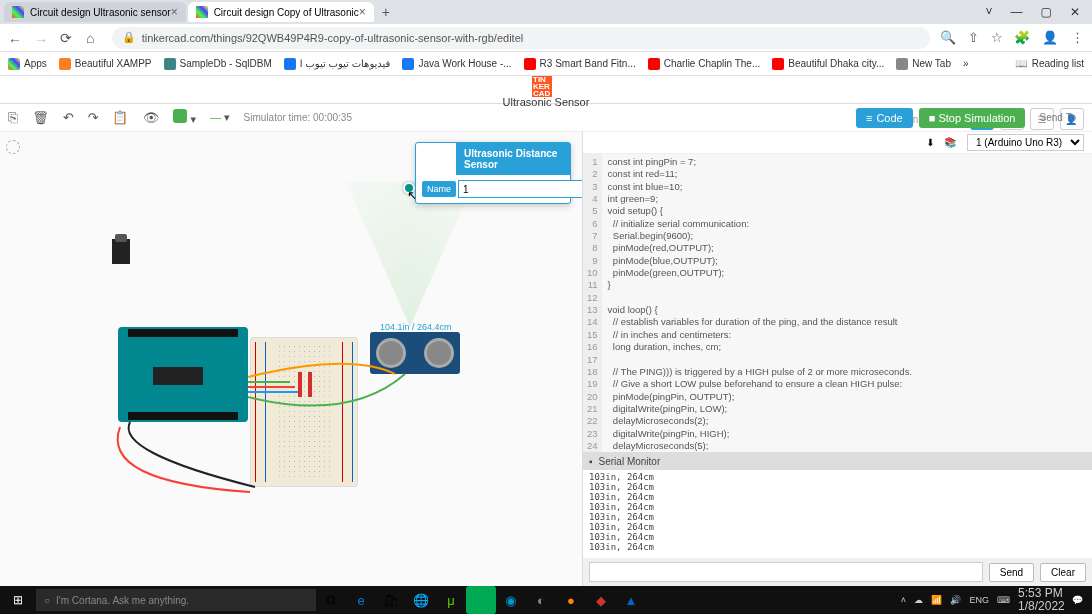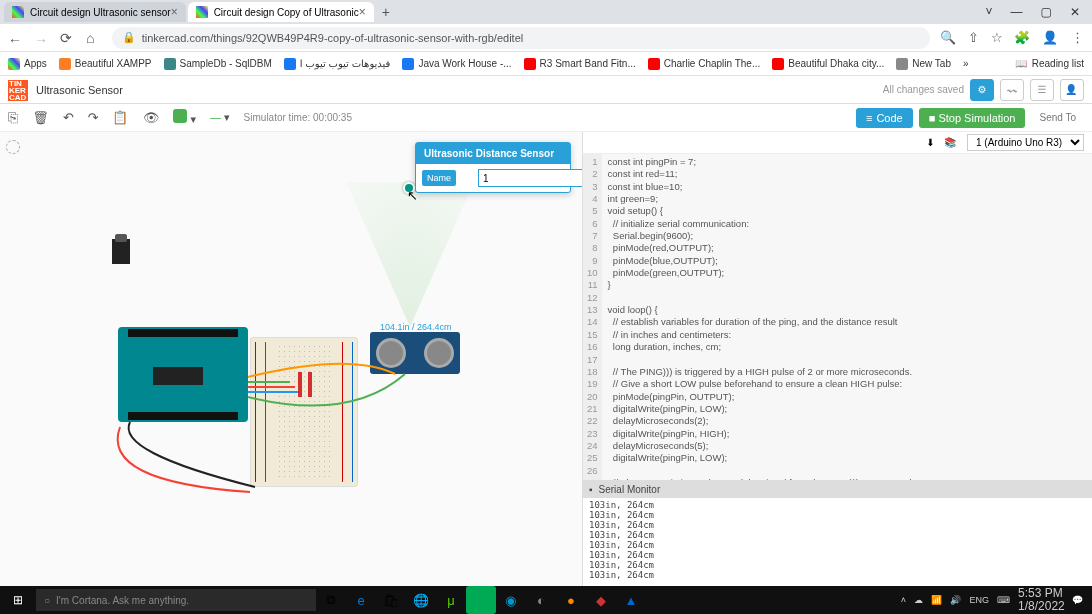--- a/index.html
+++ b/index.html
@@ -18,21 +18,21 @@
 .url-bar { height: 28px; background: #fff; display: flex; align-items: center; padding: 0 8px; border-bottom: 1px solid #e0e0e0; gap: 10px; }
 .nav-btn { width: 16px; height: 16px; color: #555; font-size: 14px; cursor: pointer; }
 .url-input { flex: 1; background: #f1f3f4; border-radius: 12px; height: 22px; display: flex; align-items: center; padding: 0 10px; font-size: 11px; color: #555; }
 .url-icons { display: flex; gap: 12px; font-size: 13px; color: #555; }
 
 .bookmarks { height: 24px; background: #fff; display: flex; align-items: center; padding: 0 8px; gap: 12px; font-size: 10px; color: #333; border-bottom: 1px solid #e0e0e0; overflow: hidden; }
 .bm-item { display: flex; align-items: center; gap: 4px; white-space: nowrap; cursor: pointer; }
 .bm-icon { width: 12px; height: 12px; display: inline-block; border-radius: 2px; }
 
 
-.tc-header { height: 28px; background: #fff; display: flex; align-items: center; padding: 0 8px; border-bottom: 1px solid #ddd; }
+.tc-header { height: 28px; background: #fff; display: flex; align-items: center; padding: 0 8px; border-bottom: 1px solid #ddd; flex-direction: column; }
 .tc-logo { width: 20px; height: 20px; font-size: 8px; font-weight: bold; color: #fff; display: flex; flex-direction: column; line-height: 5px; margin-right: 8px; }
 .tc-logo span { background: #ff5722; padding: 1px; }
 .project-name { font-size: 11px; color: #333; }
 .tc-header-right { margin-left: auto; display: flex; align-items: center; gap: 6px; font-size: 10px; color: #999; }
 .tc-mode-btn { width: 24px; height: 22px; display: flex; align-items: center; justify-content: center; border: 1px solid #ccc; border-radius: 3px; cursor: pointer; }
 .tc-mode-btn.active { background: #2aa0d8; color: #fff; border-color: #2aa0d8; }
 
 
 .toolbar { height: 28px; background: #fff; display: flex; align-items: center; padding: 0 8px; gap: 14px; border-bottom: 1px solid #eee; font-size: 11px; color: #555; }
 .tb-icon { cursor: pointer; font-size: 13px; }
@@ -43,22 +43,22 @@
 .sim-btn { background: #4caf50; color: #fff; padding: 4px 10px; border-radius: 3px; font-size: 11px; cursor: pointer; }
 .send-btn { color: #777; padding: 4px 8px; font-size: 10px; cursor: pointer; }
 
 
 .main { height: 454px; display: flex; }
 .canvas { flex: 1; position: relative; background: #fafafa; overflow: hidden; }
 .cursor-origin { position: absolute; left: 6px; top: 8px; width: 14px; height: 14px; border: 1px dashed #aaa; border-radius: 50%; }
 
 
 .comp-popup { position: absolute; left: 415px; top: 10px; width: 156px; background: #fff; border: 1px solid #2aa0d8; border-radius: 3px; box-shadow: 0 2px 6px rgba(0,0,0,0.2); z-index: 10; }
-.comp-popup-header { background: #2aa0d8; color: #fff; padding: 5px 8px; font-size: 10px; font-weight: bold; }
-.comp-popup-body { padding: 5px 6px; display: flex; align-items: center; gap: 22px; }
+.comp-popup-header { background: #2aa0d8; color: #fff; padding: 5px 8px; font-size: 10px; font-weight: bold; margin-left: 40px; }
+.comp-popup-body { padding: 5px 6px; display: flex; align-items: center; gap: 2px; }
 .comp-label { background: #2aa0d8; color: #fff; font-size: 9px; padding: 3px 5px; border-radius: 2px; }
 .comp-input { flex: 1; border: 1px solid #2aa0d8; padding: 2px 4px; font-size: 10px; height: 18px; }
 
 
 .sensor-dot { position: absolute; left: 403px; top: 50px; width: 12px; height: 12px; background: #009688; border: 2px solid #fff; border-radius: 50%; box-shadow: 0 0 3px rgba(0,0,0,0.4); z-index: 5; }
 .mouse-cursor { position: absolute; left: 407px; top: 56px; font-size: 13px; z-index: 6; }
 
 
 .cone { position: absolute; left: 330px; top: 50px; width: 160px; height: 145px; background: radial-gradient(ellipse at 50% 100%, rgba(200,230,200,0.5), rgba(200,230,200,0.05)); clip-path: polygon(50% 100%, 10% 0%, 90% 0%); z-index: 1; }
 
@@ -355,20 +355,25 @@
       <span>Serial Monitor</span>
     </div>
     <div class="serial-output">103in, 264cm
 103in, 264cm
 103in, 264cm
 103in, 264cm
 103in, 264cm
 103in, 264cm
 103in, 264cm
 103in, 264cm</div>
+    <div class="serial-footer">
+      <input class="serial-input" style="">
+      <button class="serial-btn">Send</button>
+      <button class="serial-btn">Clear</button>
+    </div>
   </div>
 </div>
 
 <div class="taskbar">
   <div class="start-btn">⊞</div>
   <div class="cortana">
     <span>○</span>
     <span>I'm Cortana. Ask me anything.</span>
   </div>
   <div class="tb-app">⧉</div>

